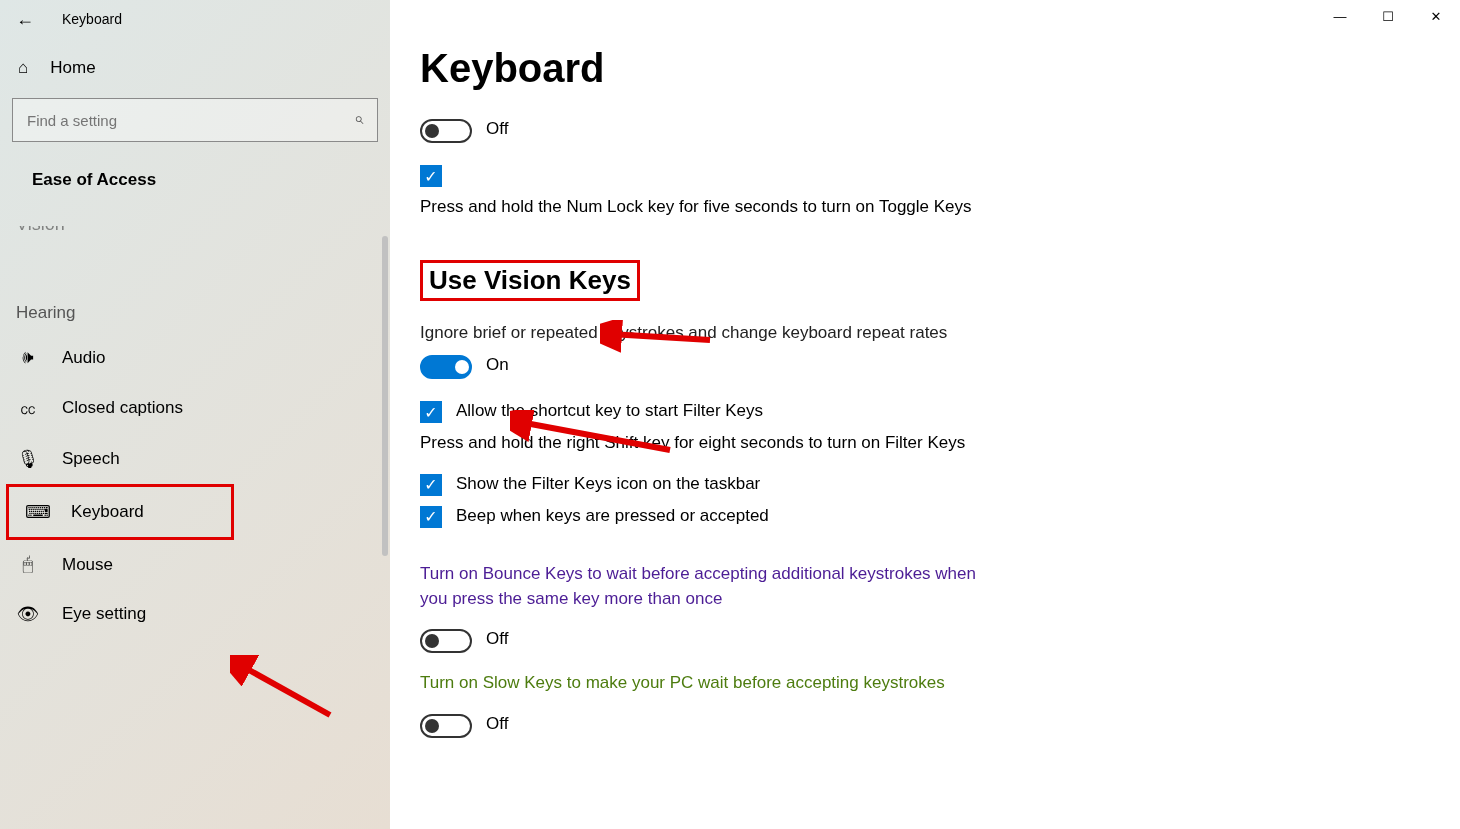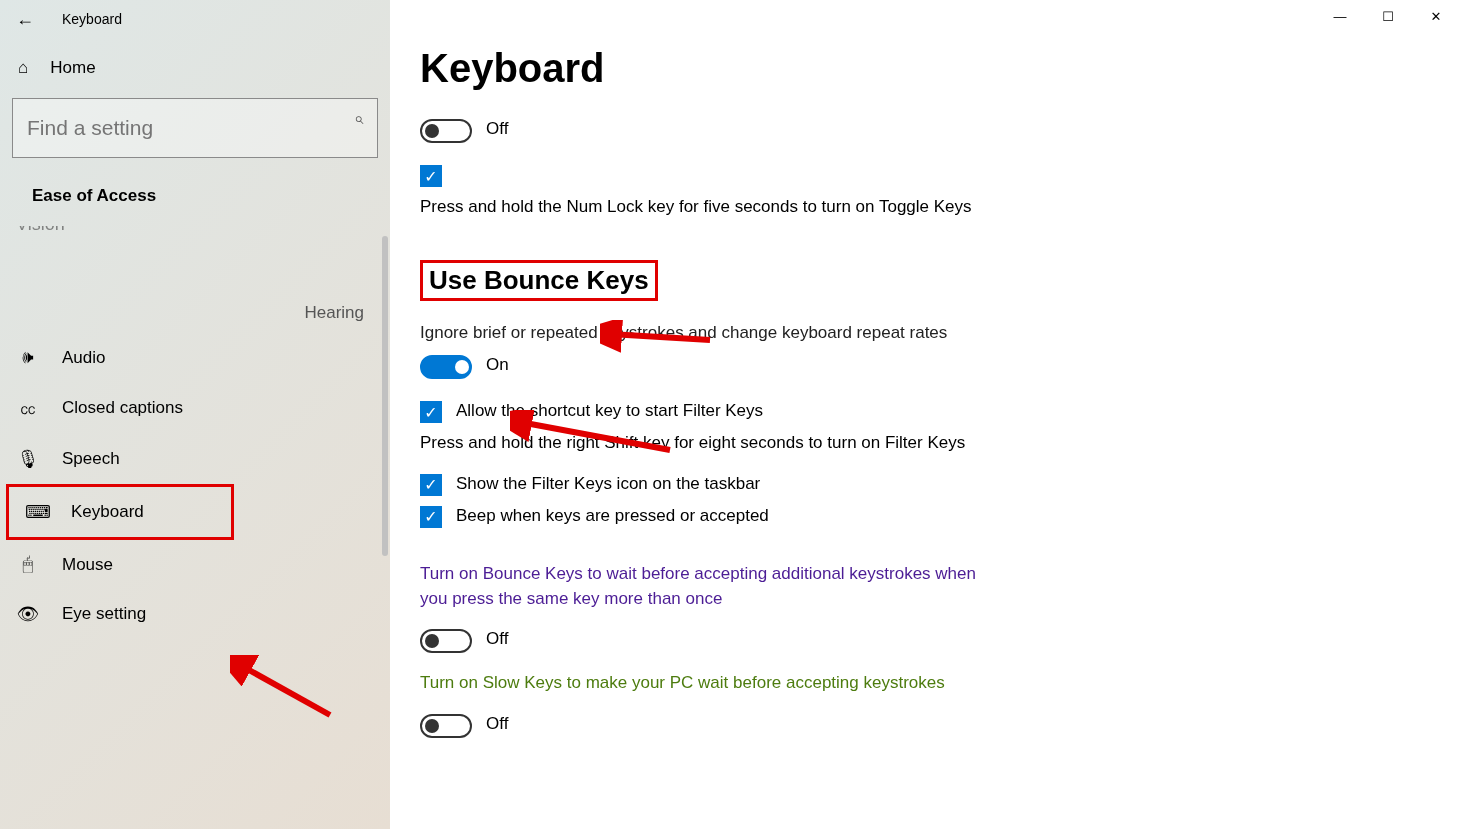--- a/index.html
+++ b/index.html
@@ -11,31 +11,31 @@
     background:linear-gradient(135deg,#dfe7e6 0%, #e7ded3 100%);
   }
   .titlebar { display:flex; align-items:center; height:38px; padding-left:16px; gap:28px; }
   .back-icon { font-size:18px; color:#000; }
   .title { font-size:14px; color:#000; }
 
   .home-row { display:flex; align-items:center; gap:22px; padding:20px 10px 20px 18px; font-size:17px; }
 
   .search-wrap { margin:0 12px 28px 12px; position:relative; }
   .search {
-    width:100%; height:60px; border:1px solid #8a8a8a; background:rgba(255,255,255,.35);
-    padding:0 44px 0 14px; font-size:21px; color:#666; outline:none;
+    width:100%; height:44px; border:1px solid #8a8a8a; background:rgba(255,255,255,.35);
+    padding:0 44px 0 14px; font-size:15px; color:#666; outline:none;
   }
   .search-icon { position:absolute; right:14px; top:11px; font-size:17px; color:#555; transform:scaleX(-1); }
 
   .section-title { font-size:17px; font-weight:600; padding:0 32px; }
 
   .scroll-area { position:absolute; left:0; right:10px; top:226px; bottom:0; overflow:hidden; }
   .cutline { font-size:18px; color:#333; padding:0 16px; margin-top:-12px; opacity:.55;}
 
-  .group-label { font-size:17px; color:#555; padding:22px 16px 10px;text-align:right; }
+  .group-label { font-size:17px; color:#555; padding:22px 16px 10px; }
 
   .nav-item { display:flex; align-items:center; gap:22px; padding:14px 10px 14px 16px; font-size:17px; cursor:pointer; }
   .nav-item .ic { width:24px; text-align:center; font-size:18px; }
 
   .red-box { border:3px solid #e00000; }
 
   
   .sb-track { position:absolute; right:2px; top:236px; width:6px; height:320px; background:#c1c1c1; border-radius:3px; }
 
   
@@ -150,21 +150,21 @@
         </div>
       <span class="tog-label">Off</span>
     </div>
 
     <div class="row" style="margin-top:22px;">
       <div class="chk">✓</div>
     </div>
     <div class="desc">Press and hold the Num Lock key for five seconds to turn on Toggle Keys</div>
 
     <div class="section">
-      <h2 class="red-box">Use Bounce Keys</h2>
+      <h2 class="red-box">Use Vision Keys</h2>
       <div class="desc" style="color:#222;margin-top:20px;margin-bottom:10px;">Ignore brief or repeated keystrokes and change keyboard repeat rates</div>
 
       <div class="row">
         <div class="toggle on">
             <div class="knob"></div>
           </div>
         <span class="tog-label">On</span>
       </div>
 
       <div class="row" style="margin-top:22px;">

